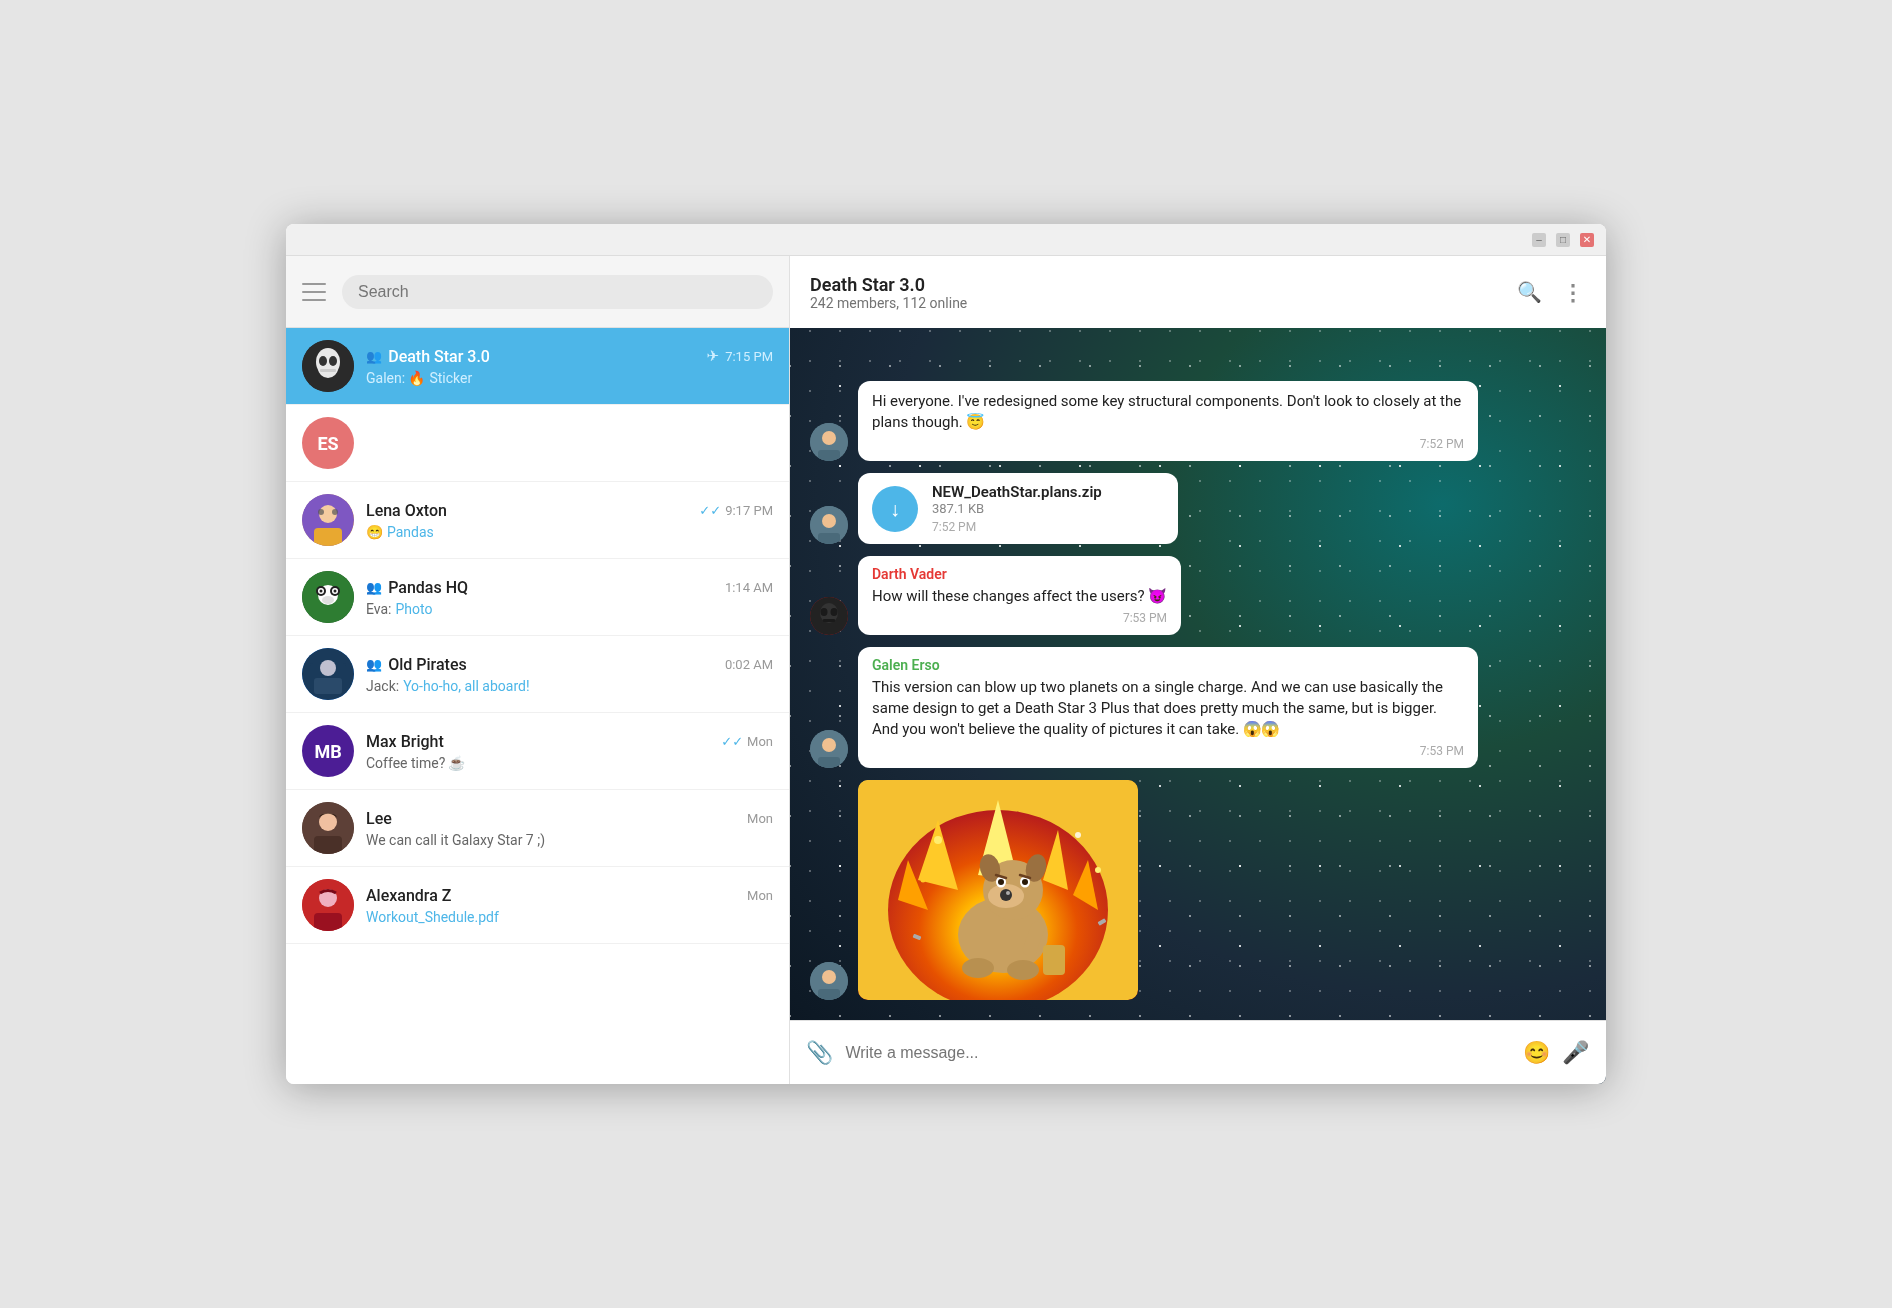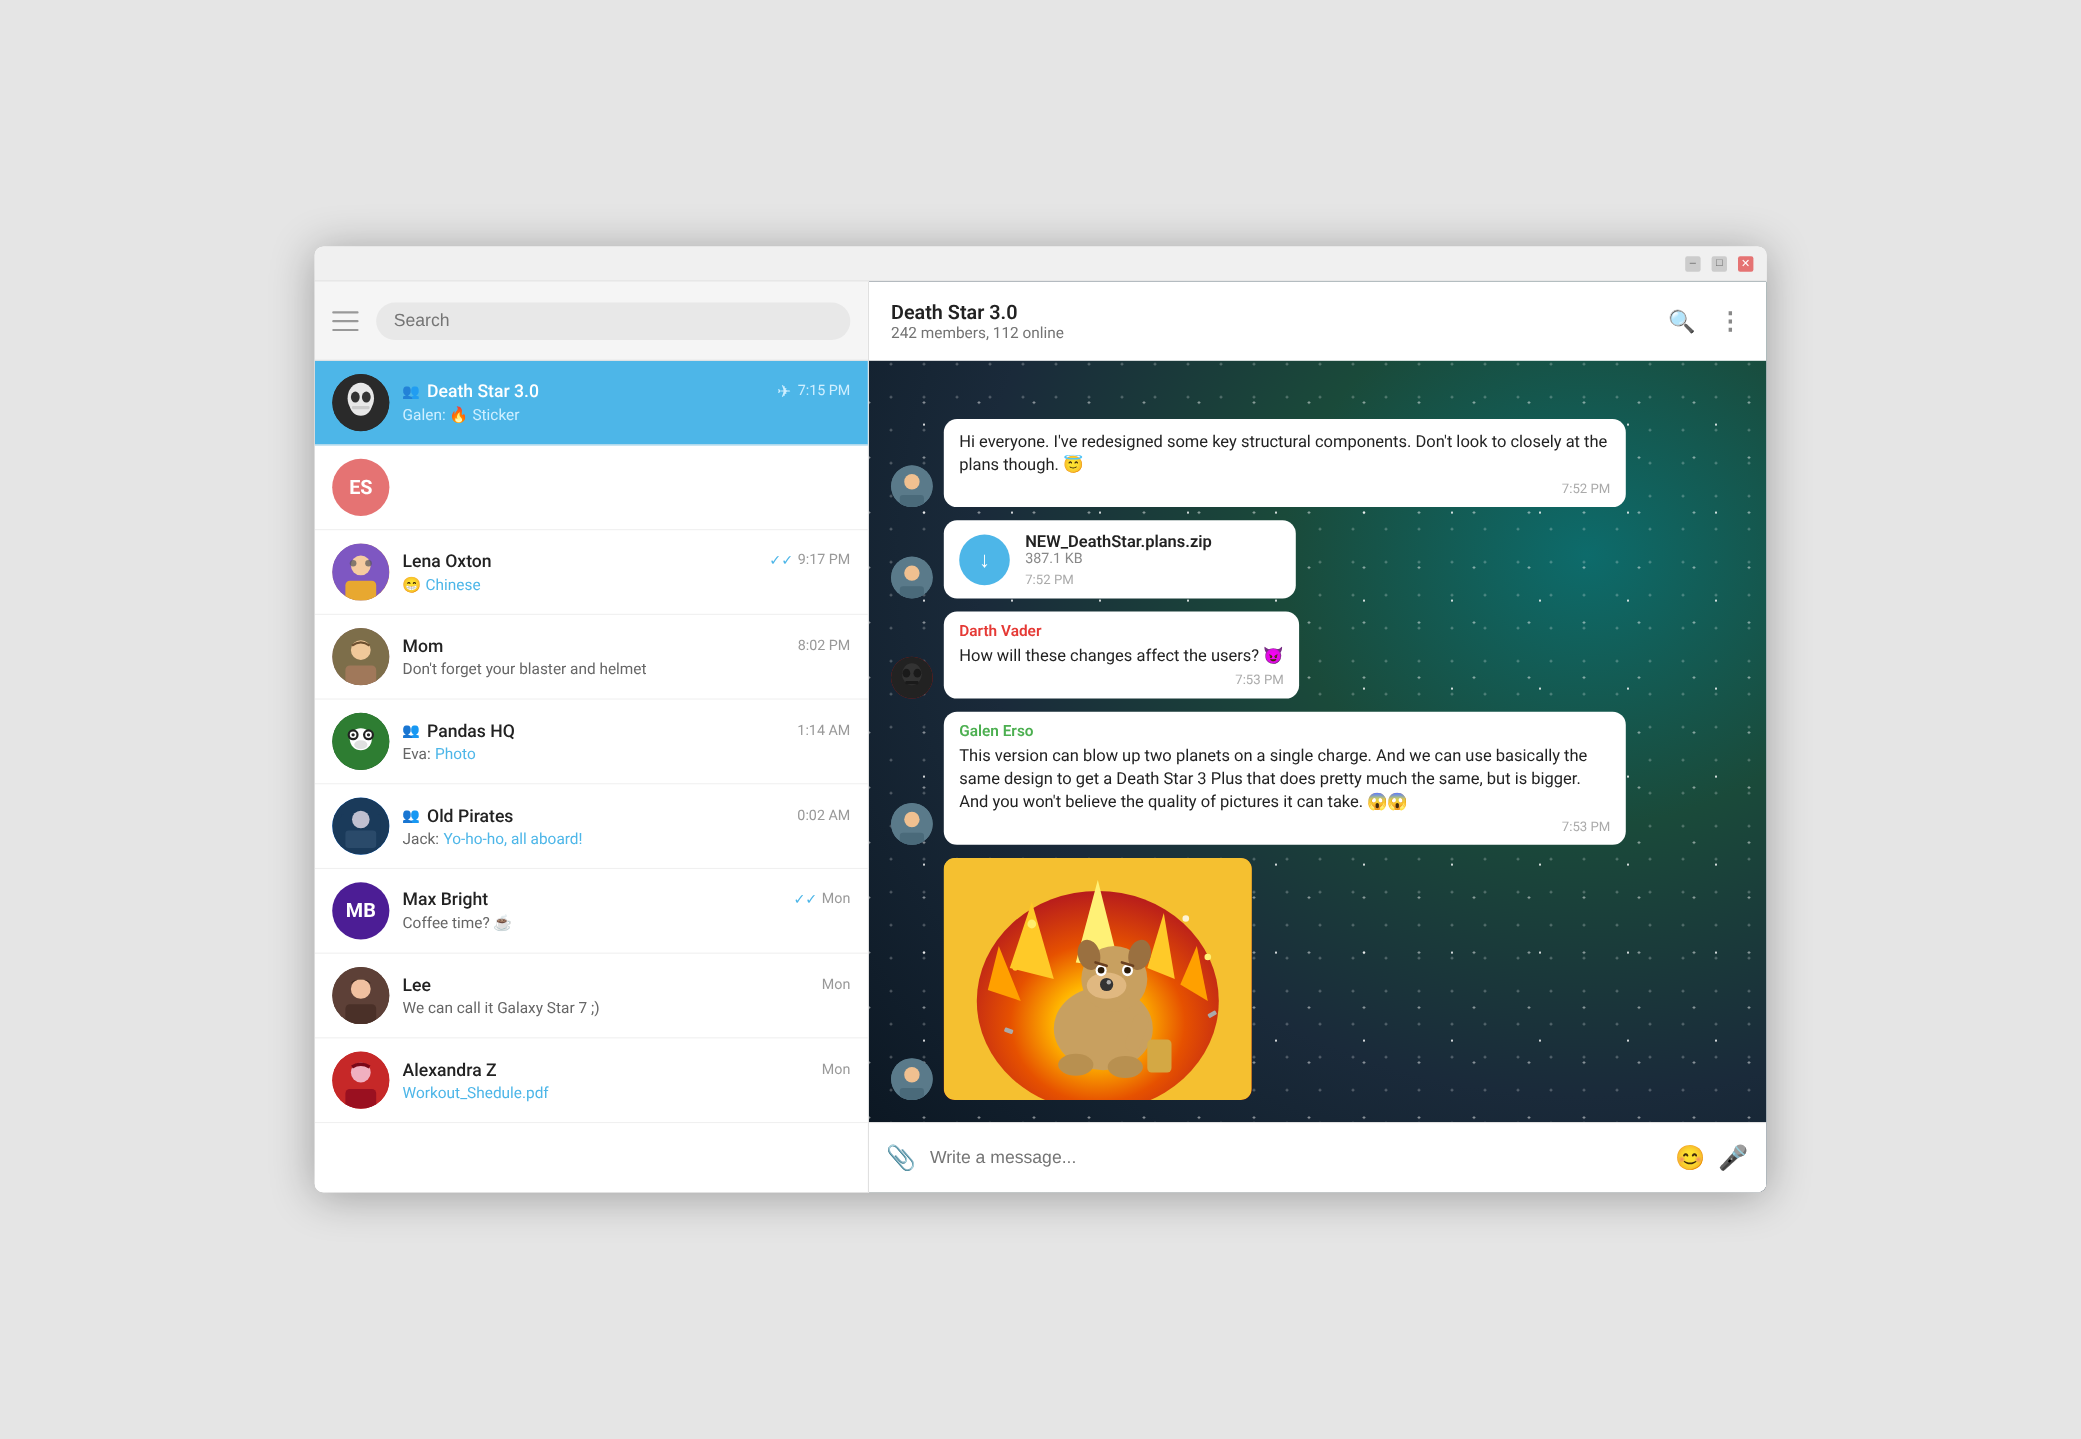--- a/index.html
+++ b/index.html
@@ -346,44 +346,25 @@
           </div>
           <div class="chat-info">
             <div class="chat-name-row">
               <div class="chat-name">Lena Oxton</div>
               <div style="display:flex;align-items:center;gap:4px;">
                 <span class="checkmark">✓✓</span>
                 <span class="chat-time">9:17 PM</span>
               </div>
             </div>
             <div class="chat-preview">
-              <span class="preview-link">😁 Chinese</span>
-            </div>
-          </div>
-        </div>
-
-        <div class="chat-item">
-          <div class="avatar" style="background:#8d6e63;">
-            <svg viewBox="0 0 52 52" width="52" height="52">
-              <circle cx="26" cy="26" r="26" fill="#7d6e4a"></circle>
-              <circle cx="26" cy="20" r="9" fill="#f0c89a"></circle>
-              <rect x="12" y="34" width="28" height="18" rx="4" fill="#a0785a"></rect>
-              <path d="M18 16 Q26 10 34 16" stroke="#6d5030" fill="none" stroke-width="2"></path>
-            </svg>
-          </div>
-          <div class="chat-info">
-            <div class="chat-name-row">
-              <div class="chat-name">Mom</div>
-              <span class="chat-time">8:02 PM</span>
-            </div>
-            <div class="chat-preview">
-              <span>Don't forget your blaster and helmet</span>
-            </div>
-          </div>
-        </div>
+              <span class="preview-link">😁 Pandas</span>
+            </div>
+          </div>
+        </div>
+
 
         <div class="chat-item">
           <div class="avatar" style="background:#1b5e20;">
             <svg viewBox="0 0 52 52" width="52" height="52">
               <circle cx="26" cy="26" r="26" fill="#2e7d32"></circle>
               <circle cx="26" cy="24" r="10" fill="#fff"></circle>
               <circle cx="19" cy="20" r="5" fill="#222"></circle>
               <circle cx="33" cy="20" r="5" fill="#222"></circle>
               <circle cx="19" cy="20" r="3" fill="#fff"></circle>
               <circle cx="33" cy="20" r="3" fill="#fff"></circle>

